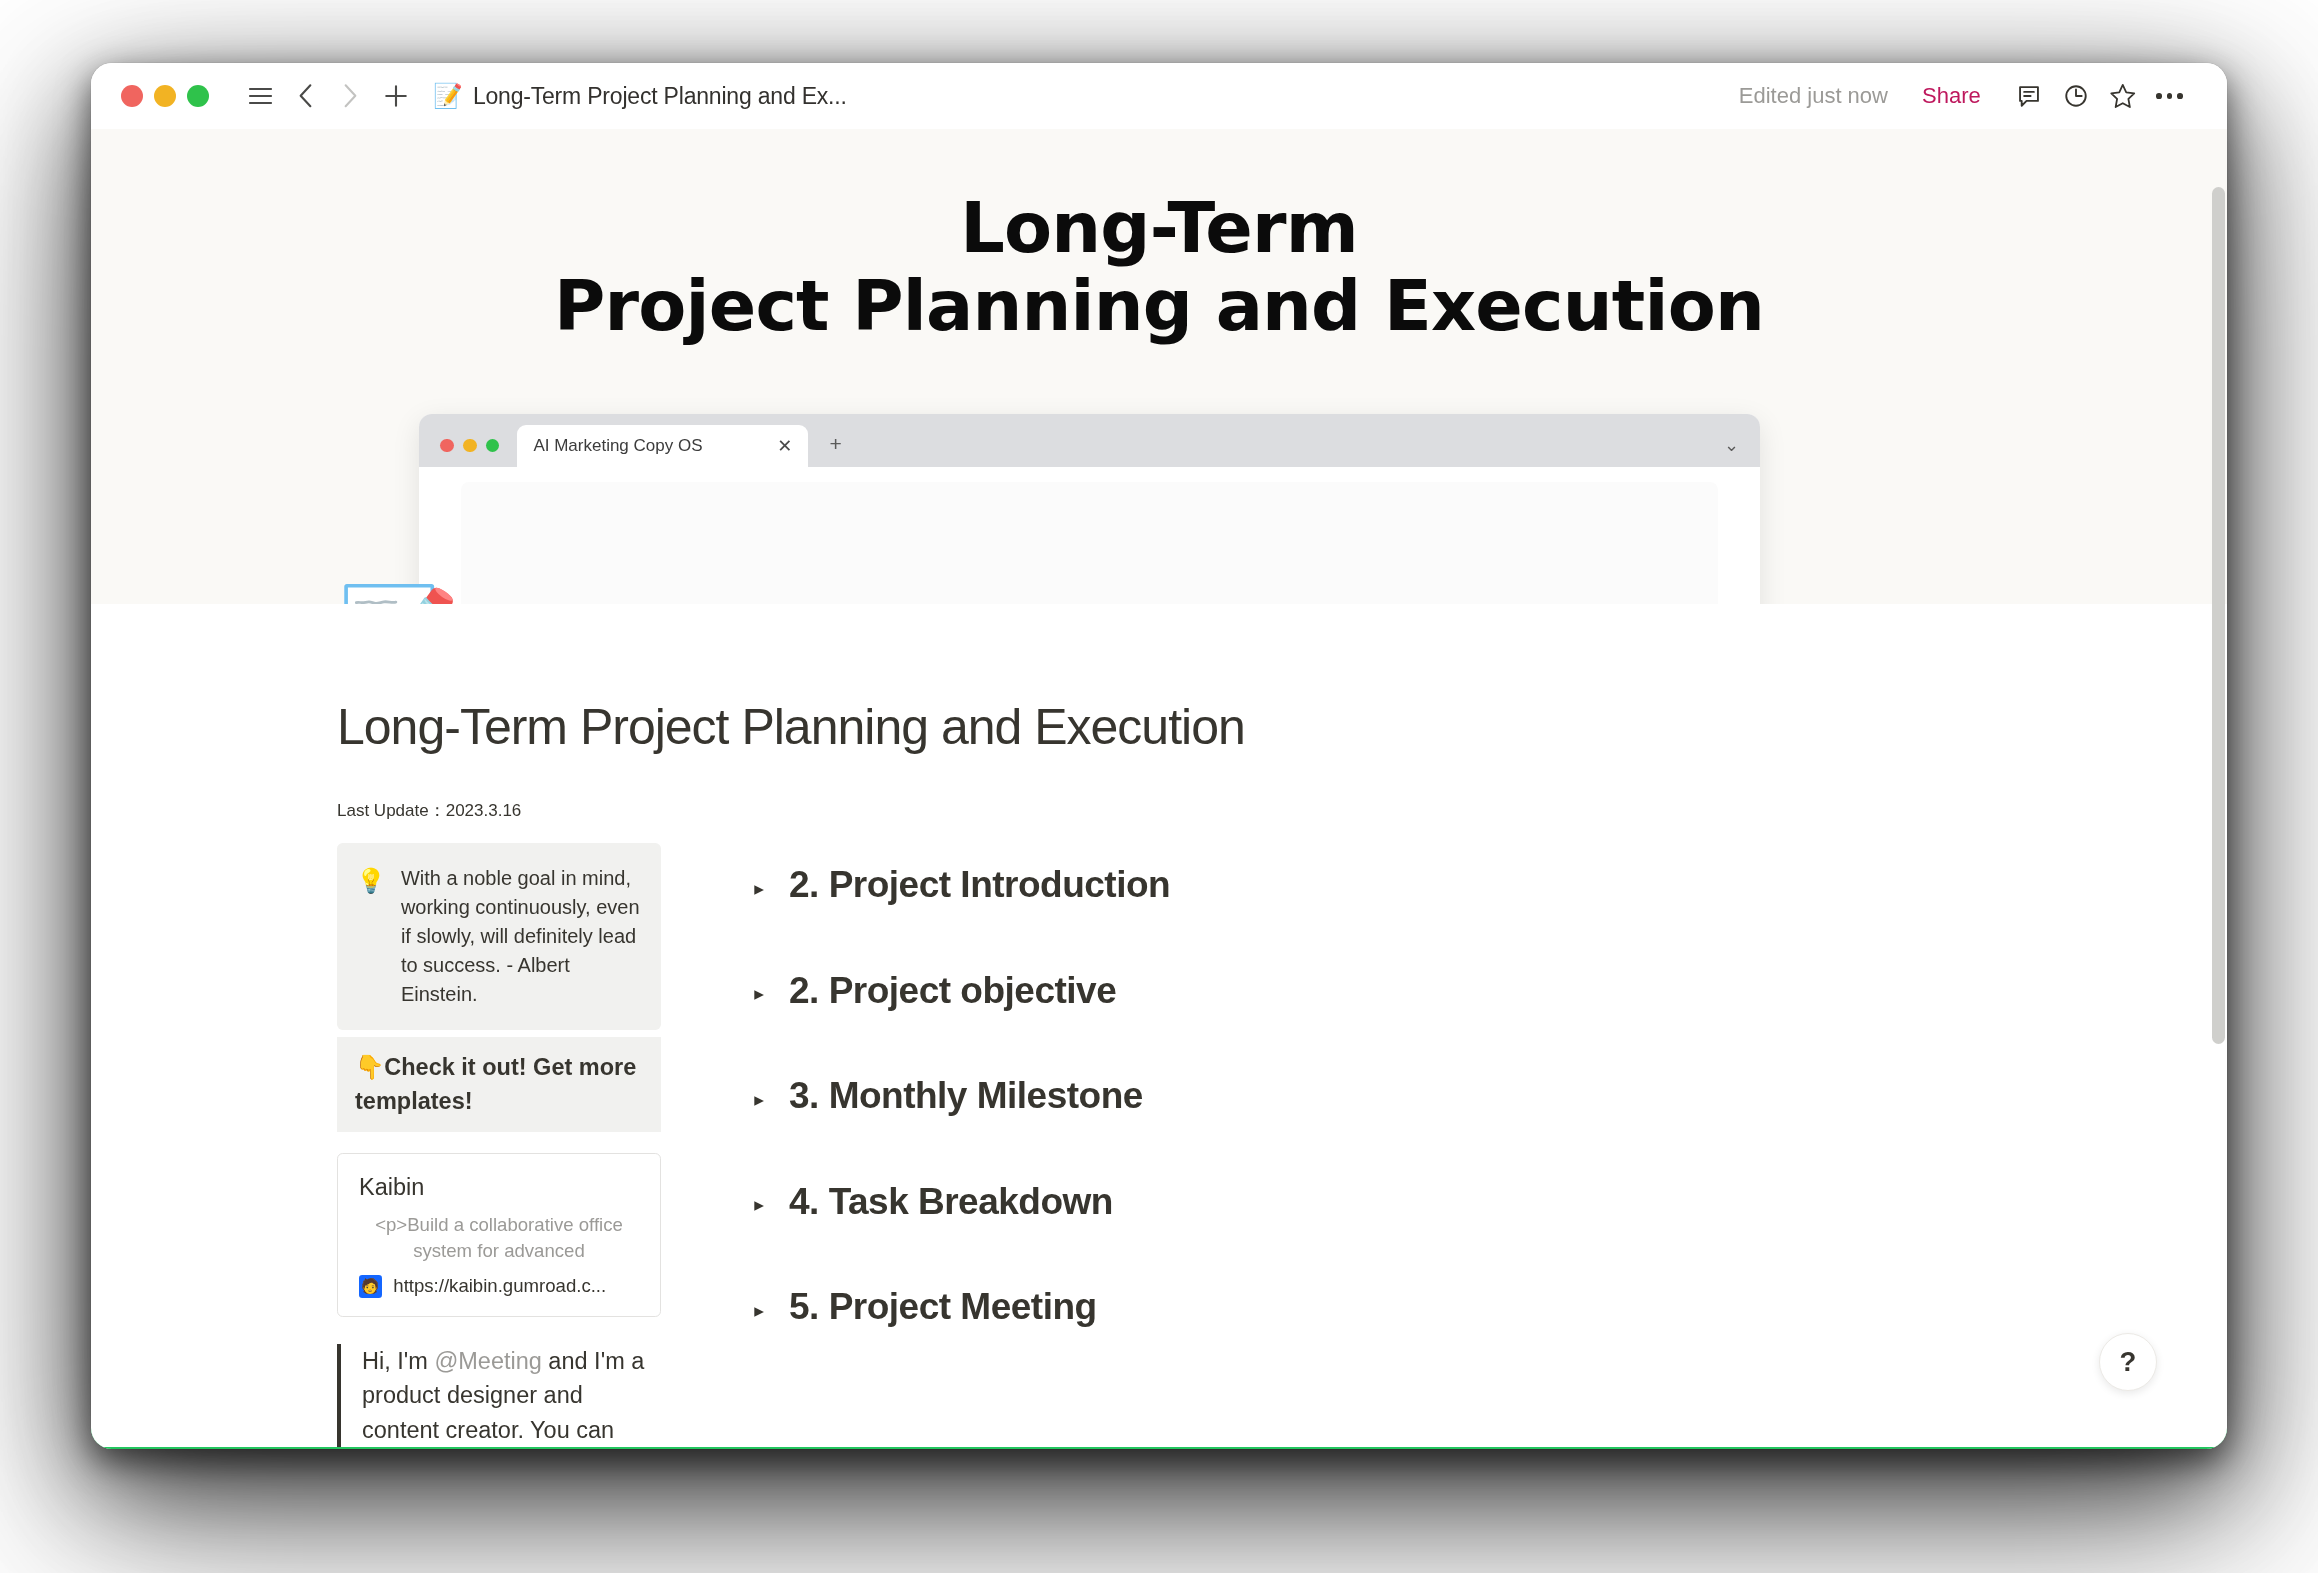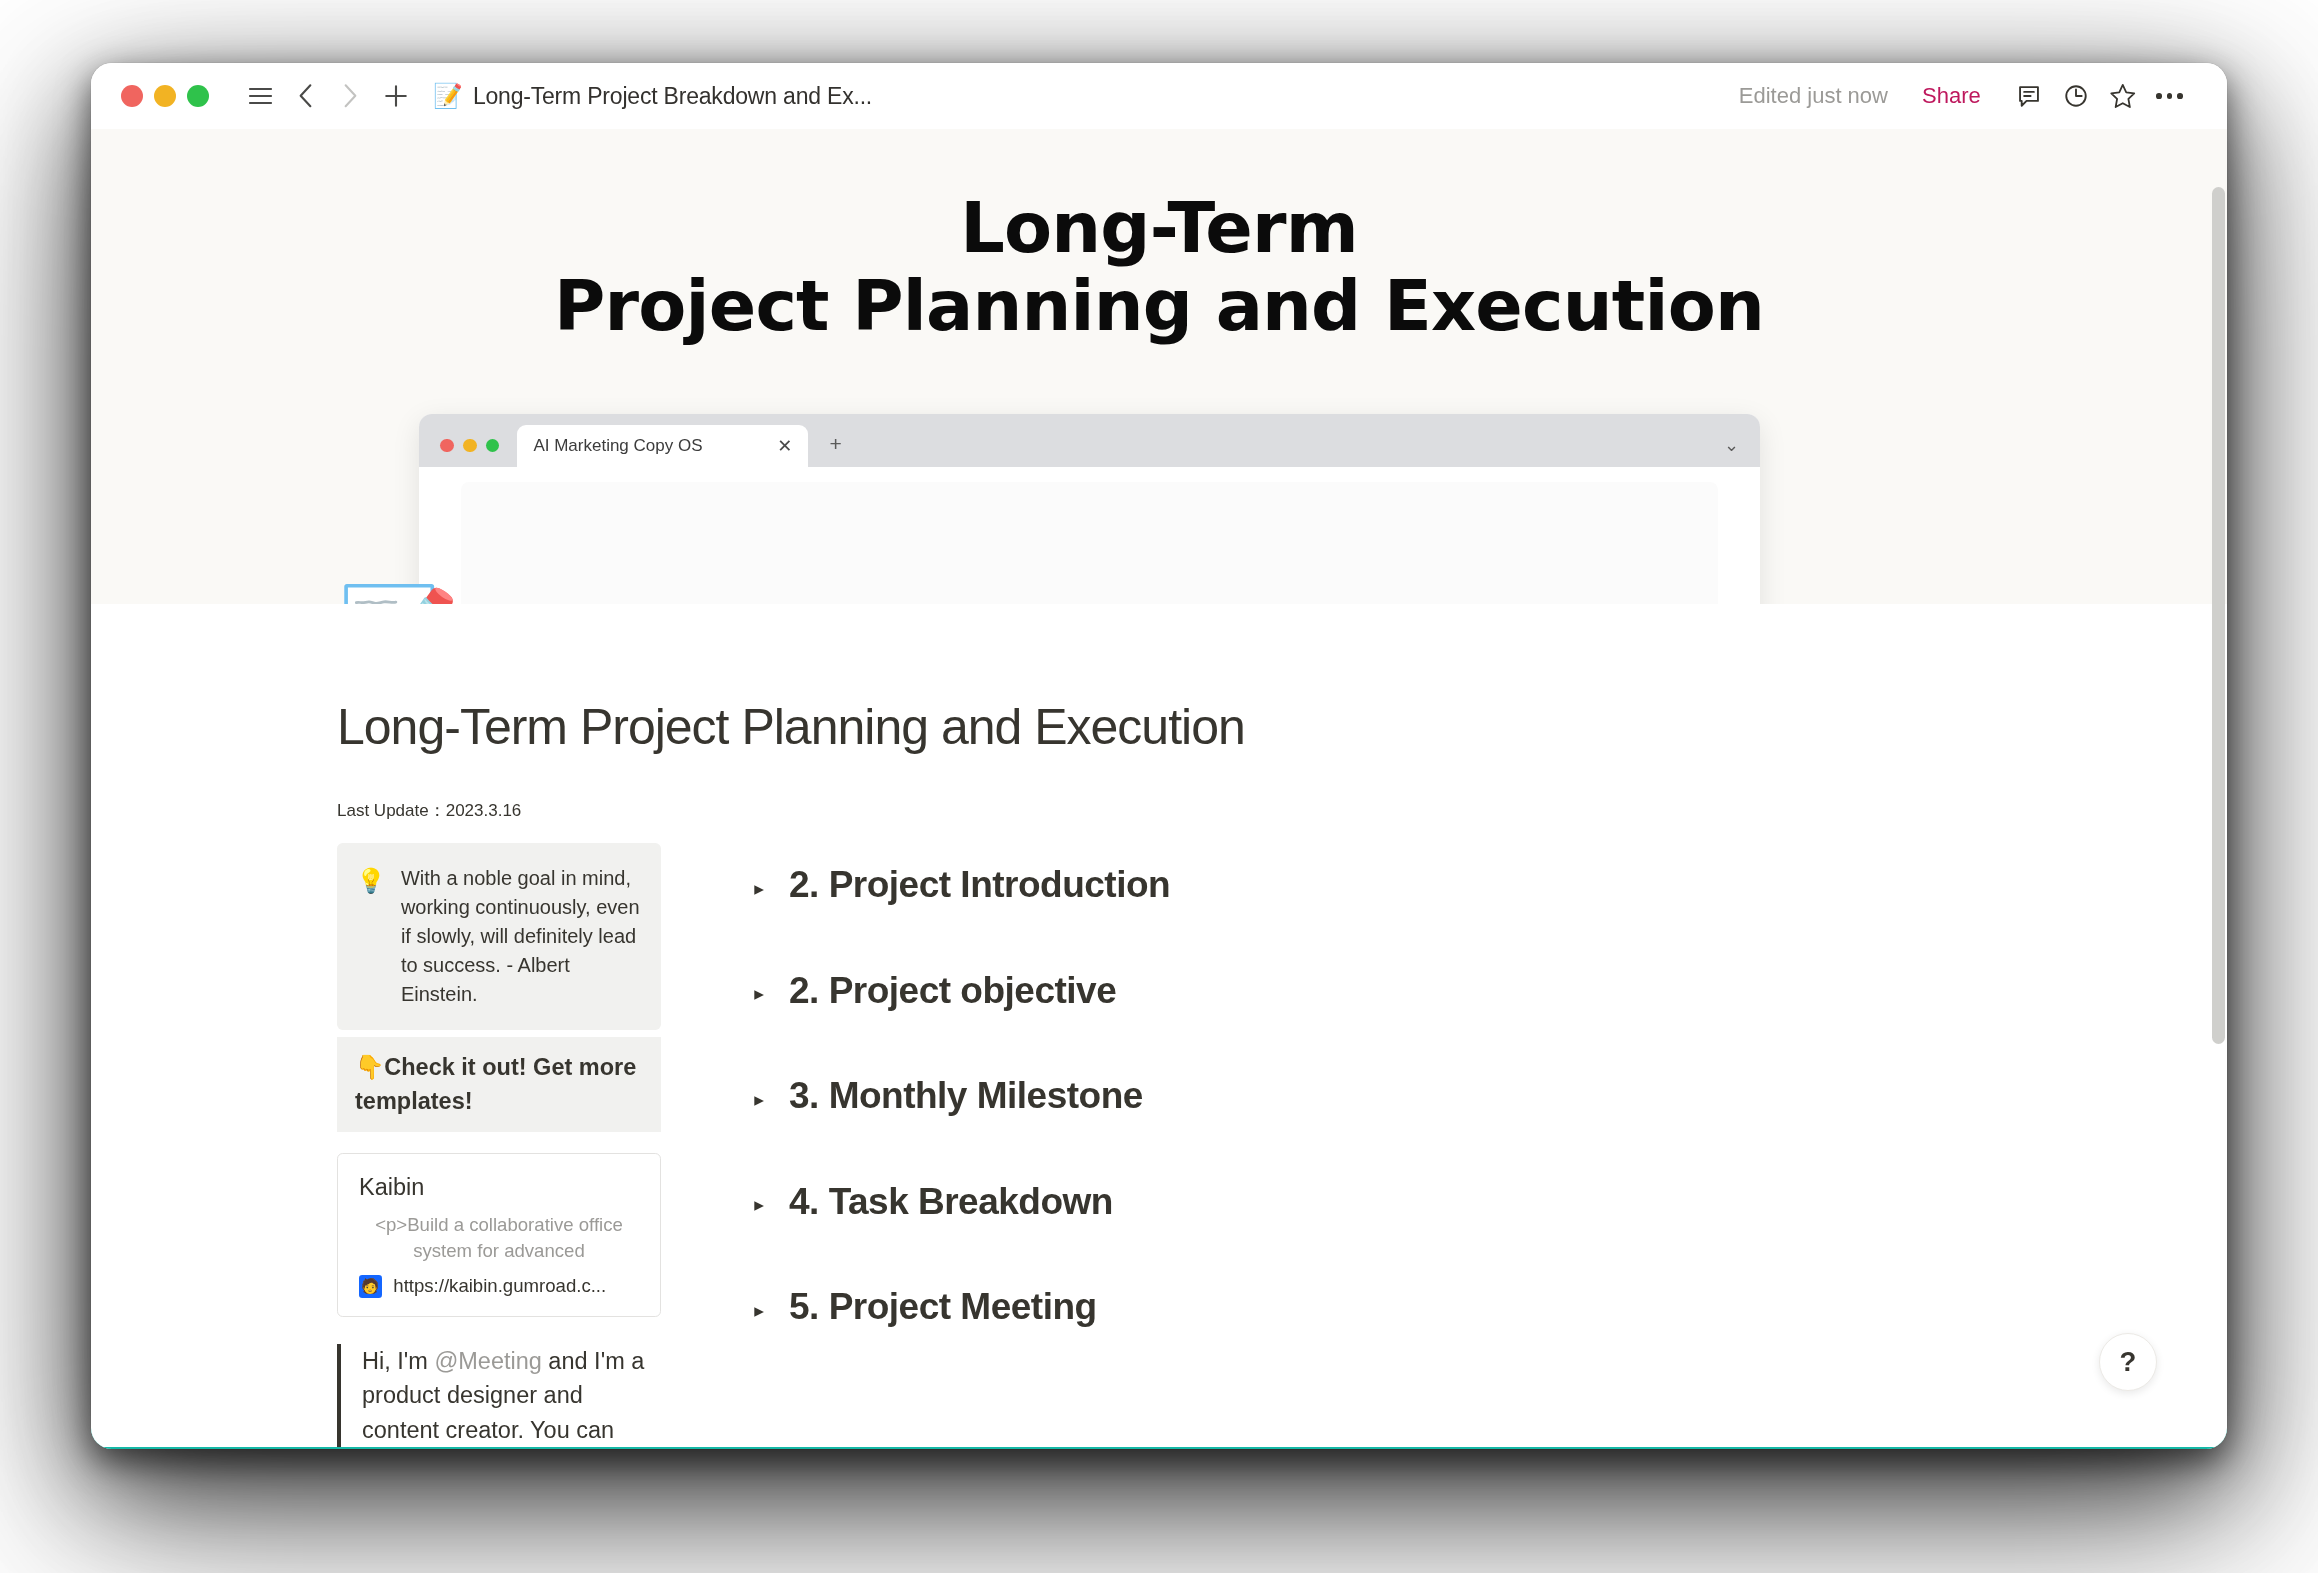--- a/index.html
+++ b/index.html
@@ -75,21 +75,21 @@
     display: flex; align-items: center; justify-content: center;
     color: #37352f;
   }
   .dots { display: flex; gap: 4.9px; align-items: center; }
   .dots i { width: 5.7px; height: 5.7px; border-radius: 50%; background: #37352f; display:block; }
 
   
   .page-scroll {
     position: relative;
     height: 1320px;
-    background: #14b8a6;
+    background: #22c55e;
     overflow: hidden;
   }
 
   
   .cover {
     position: relative;
     height: 475px;
     background: #faf9f6;
     overflow: hidden;
   }
@@ -307,21 +307,21 @@
         </div>
         <div class="tb-btn">
           <svg width="26" height="26" viewBox="0 0 32 32" fill="none">
             <path d="M16 4 V28 M4 16 H28" stroke="#4a4a48" stroke-width="2.6" stroke-linecap="round"></path>
           </svg>
         </div>
       </div>
 
       <div class="doc-chip">
         <span class="doc-emoji">📝</span>
-        <span class="doc-title">Long-Term Project Breakdown and Ex...</span>
+        <span class="doc-title">Long-Term Project Planning and Ex...</span>
       </div>
 
       <div class="tb-right">
         <span class="edited">Edited just now</span>
         <span class="share">Share</span>
 
         <div class="icon-btn">
           <svg width="26" height="26" viewBox="0 0 32 32" fill="none">
             <path d="M5 5 H27 V22 H13 L7 28 V22 H5 Z" stroke="#37352f" stroke-width="2.3" stroke-linejoin="round" fill="none"></path>
             <path d="M10 11 H22 M10 16 H18" stroke="#37352f" stroke-width="2.3" stroke-linecap="round"></path>

